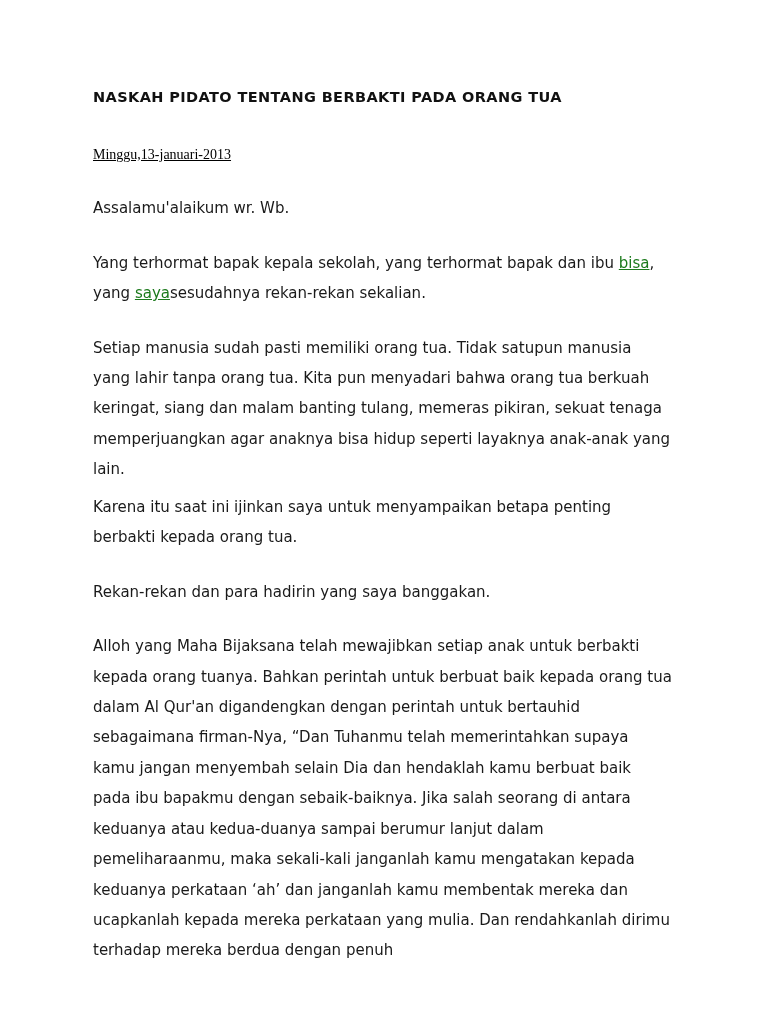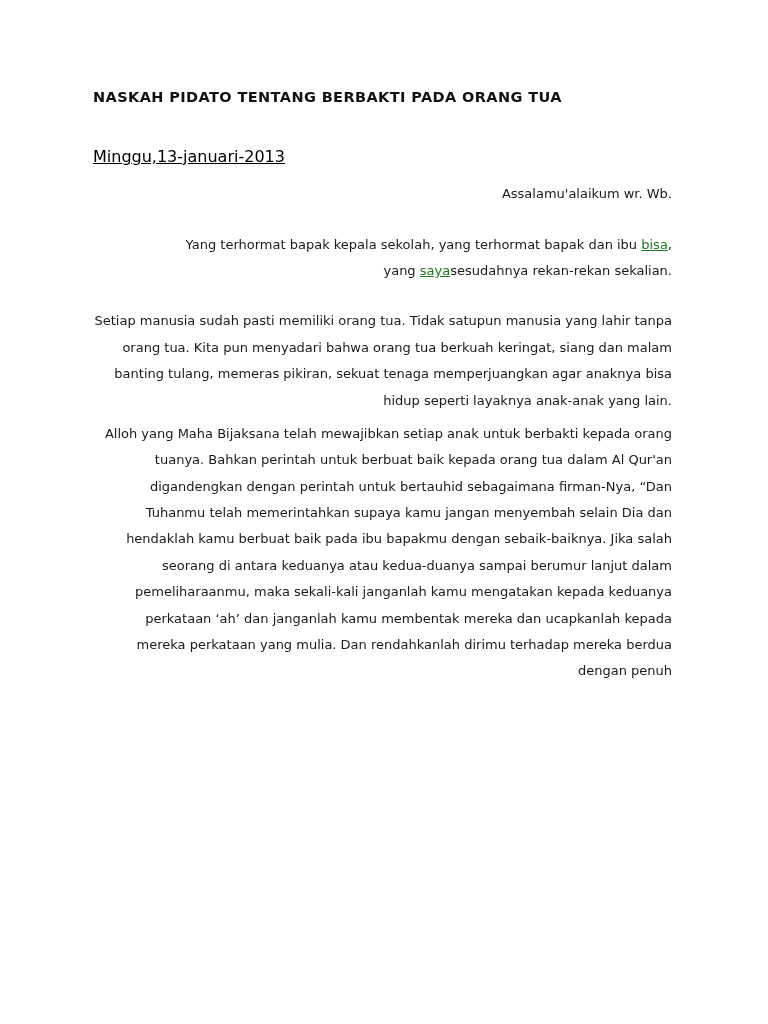--- a/index.html
+++ b/index.html
@@ -24,33 +24,34 @@
   }
   .doc-title {
     font-size: 14.5px;
     font-weight: bold;
     letter-spacing: 0.4px;
     color: #111111;
     margin: 0 0 34px 0;
     line-height: 1.3;
   }
   .para {
-    font-size: 13px;
+    font-size: 15px;
     line-height: 2.03;
     color: #1a1a1a;
     margin: 0 0 24px 0;
-    text-align: right;
+    text-align: left;
   }
   .para.tight {
     margin-bottom: 7px;
   }
   .date-line {
-    font-size: 16px;
+    font-size: 14px;
     line-height: 2.03;
-    margin: 0 0 8px 0;
+    margin: 0 0 24px 0;
+    font-family: Liberation Serif, serif;
   }
   .date-line .u {
     text-decoration: underline;
   }
   .link {
     color: #1c7a1c;
     text-decoration: underline;
   }
 </style>
 </head>
@@ -67,17 +68,19 @@
   <p class="para">Assalamu'alaikum wr. Wb.</p>
 
 
   <p class="para">
     <span>Yang terhormat bapak kepala sekolah, yang terhormat bapak dan ibu </span><a class="link" href="#">bisa</a><span>,</span><br>
     <span>yang </span><a class="link" href="#">saya</a><span>sesudahnya rekan-rekan sekalian.</span>
   </p>
 
   <p class="para tight">Setiap manusia sudah pasti memiliki orang tua. Tidak satupun manusia yang lahir tanpa orang tua. Kita pun menyadari bahwa orang tua berkuah keringat, siang dan malam banting tulang, memeras pikiran, sekuat tenaga memperjuangkan agar anaknya bisa hidup seperti layaknya anak-anak yang lain.</p>
 
+  <p class="para">Karena itu saat ini ijinkan saya untuk menyampaikan betapa penting berbakti kepada orang tua.</p>
 
+  <p class="para">Rekan-rekan dan para hadirin yang saya banggakan.</p>
 
   <p class="para">Alloh yang Maha Bijaksana telah mewajibkan setiap anak untuk berbakti kepada orang tuanya. Bahkan perintah untuk berbuat baik kepada orang tua dalam Al Qur'an digandengkan dengan perintah untuk bertauhid sebagaimana firman-Nya, “Dan Tuhanmu telah memerintahkan supaya kamu jangan menyembah selain Dia dan hendaklah kamu berbuat baik pada ibu bapakmu dengan sebaik-baiknya. Jika salah seorang di antara keduanya atau kedua-duanya sampai berumur lanjut dalam pemeliharaanmu, maka sekali-kali janganlah kamu mengatakan kepada keduanya perkataan ‘ah’ dan janganlah kamu membentak mereka dan ucapkanlah kepada mereka perkataan yang mulia. Dan rendahkanlah dirimu terhadap mereka berdua dengan penuh</p>
 
 </div>
 
 </body></html>

